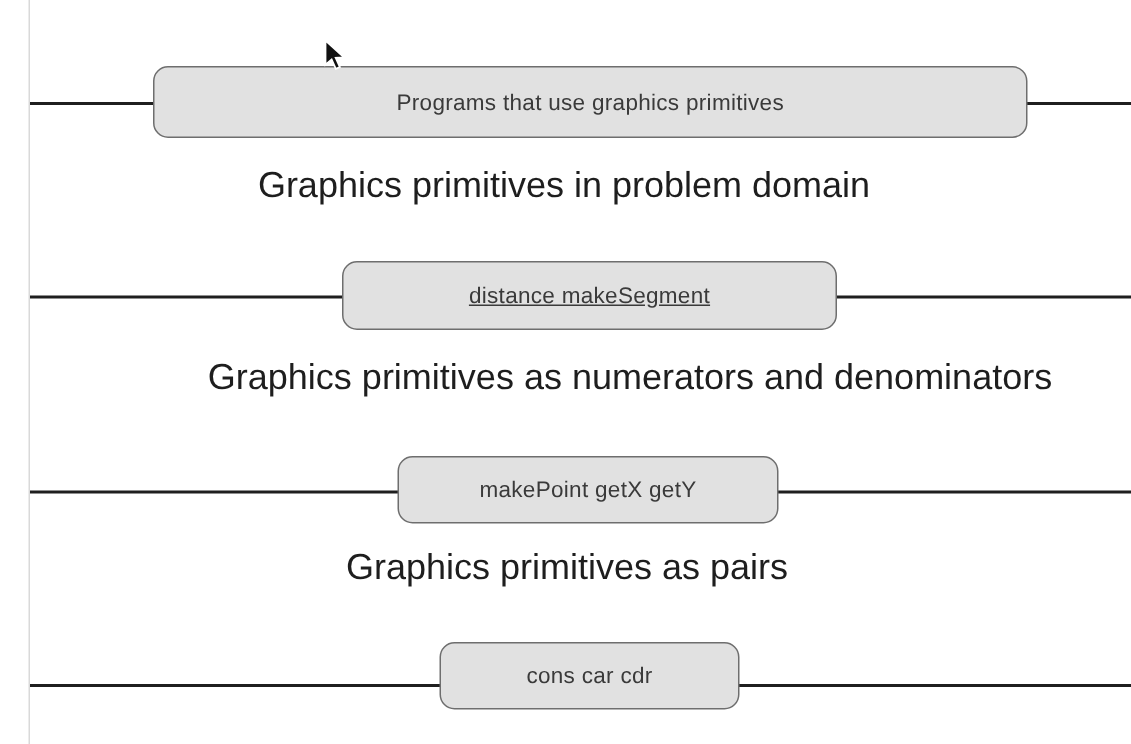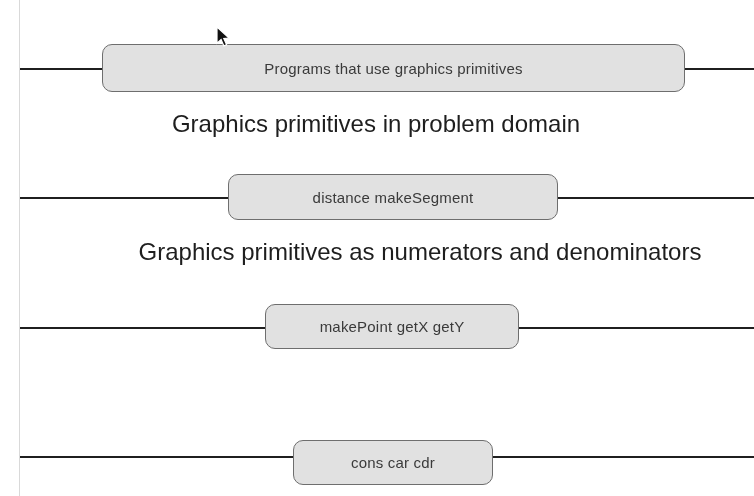--- a/index.html
+++ b/index.html
@@ -30,23 +30,23 @@
     background: #e1e1e1;
     border: 1.5px solid #6e6e6e;
     border-radius: 10px;
     display: flex; align-items: center; justify-content: center;
     box-sizing: border-box;
     font-size: 15px; color: #3a3a3a;
     letter-spacing: 0.2px;
     white-space: nowrap;
   }
   .barrier-box.b1 { left: 82px;  top: 44px;  width: 583px; height: 48px; }
-  .barrier-box.b2 { left: 208px; top: 174px; width: 330px; height: 46px; }
+  .barrier-box.b2 { left: 208px; top: 174px; width: 330px; height: 46px; text-decoration: underline; }
   .barrier-box.b3 { left: 245px; top: 304px; width: 254px; height: 45px; }
-  .barrier-box.b4 { left: 273px; top: 440px; width: 200px; height: 45px; }
+  .barrier-box.b4 { left: 273px; top: 428px; width: 200px; height: 45px; }
   .caption {
     position: absolute;
     transform: translateX(-50%);
     white-space: nowrap;
     font-size: 24px;
     line-height: 1.1;
     color: #1e1e1e;
   }
   .caption.c1 { left: 356px; top: 111px; }
   .caption.c2 { left: 400px; top: 239px; }
@@ -71,20 +71,21 @@
   <div class="barrier-line l2"></div>
   <div class="barrier-box b2">
     <span>distance makeSegment</span>
   </div>
   <div class="caption c2">Graphics primitives as numerators and denominators</div>
 
   <div class="barrier-line l3"></div>
   <div class="barrier-box b3">
     <span>makePoint getX getY</span>
   </div>
+  <div class="caption c3">Graphics primitives as pairs</div>
 
   <div class="barrier-line l4"></div>
   <div class="barrier-box b4">
     <span>cons car cdr</span>
   </div>
 
   <svg class="cursor" viewBox="0 0 15 22" xmlns="http://www.w3.org/2000/svg">
     <polygon points="1,1 1,17.2 5.1,13.6 7.9,19.9 10.6,18.7 7.8,12.5 13.3,12.2" fill="#111111" stroke="#ffffff" stroke-width="1.2"></polygon>
   </svg>
 

